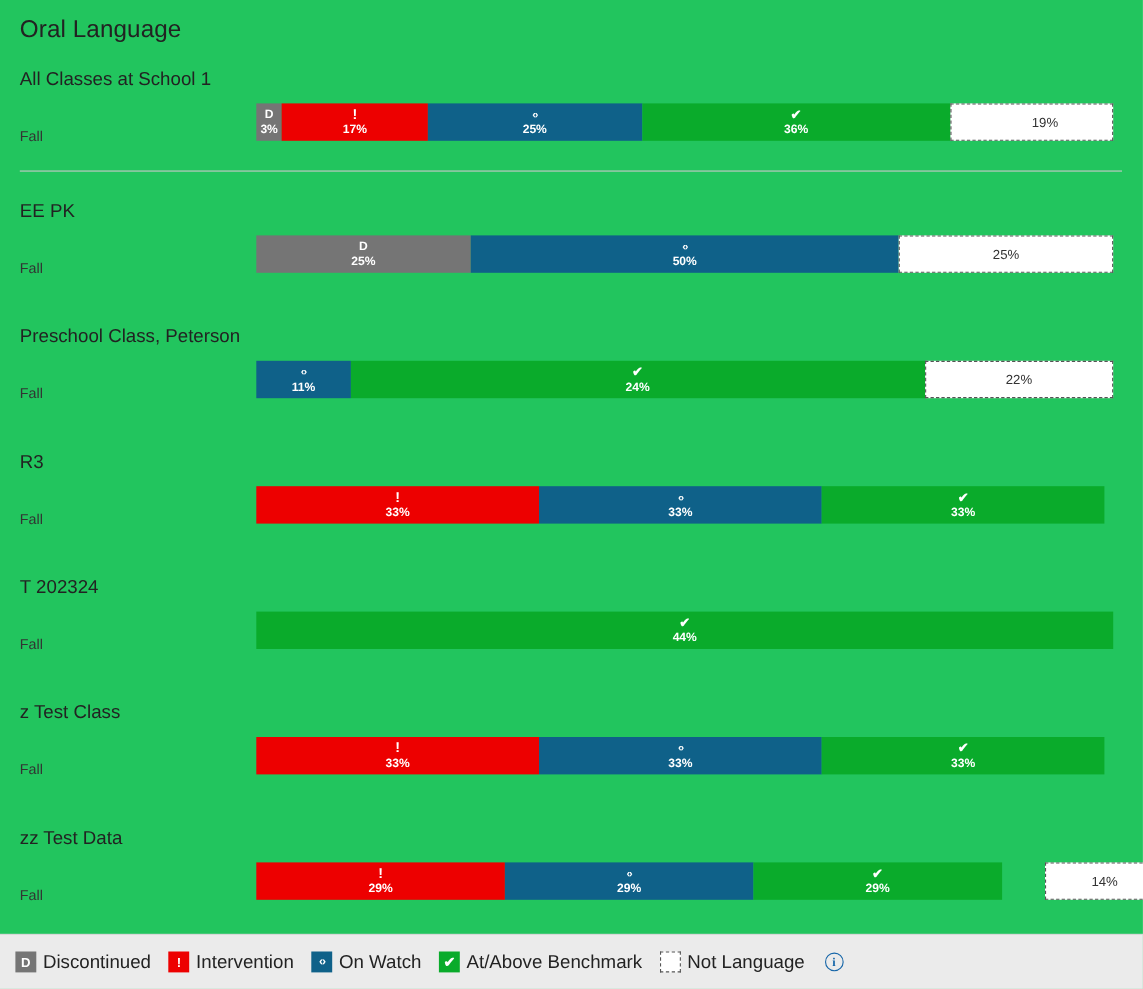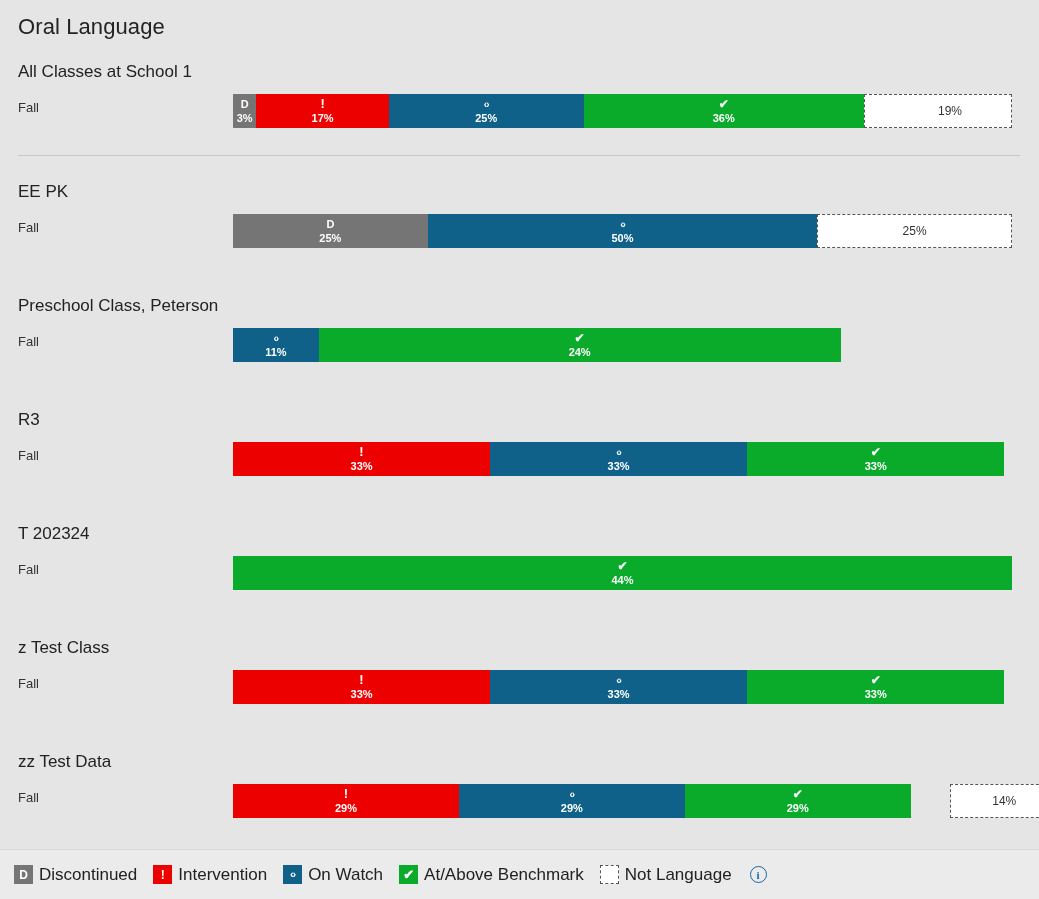--- a/index.html
+++ b/index.html
@@ -13,21 +13,21 @@
     font-family: "Liberation Sans", sans-serif;
     color: #222222;
     overflow: hidden;
     position: relative;
   }
 
   #page {
     position: relative;
     width: 1039px;
     height: 899px;
-    background: #e5e5e5;
+    background: #22c55e;
     box-sizing: border-box;
   }
 
   
   .page-title {
     position: absolute;
     left: 18px;
     top: 14px;
     font-size: 22px;
     font-weight: 400;
@@ -54,21 +54,21 @@
   .term-row {
     position: absolute;
     left: 0;
     top: 32px;
     width: 1039px;
     height: 34px;
   }
   .term-label {
     position: absolute;
     left: 18px;
-    top: 6px;
+    top: 22px;
     font-size: 13px;
     color: #333333;
     white-space: nowrap;
   }
 
   
   .bar-track {
     position: absolute;
     left: 233px;
     top: 0px;
@@ -249,20 +249,23 @@
           <div class="term-label">Fall</div>
           <div class="bar-track">
             <div class="seg onwatch" style="flex: 0 0 11%; width: 11%;">
               <span class="seg-icon watch">‹›</span>
               <span class="seg-val">11%</span>
             </div>
             <div class="seg benchmark" style="flex: 0 0 67%; width: 67%;">
               <span class="seg-icon check">✔</span>
               <span class="seg-val">24%</span>
             </div>
+            <div class="seg notassessed" style="flex: 0 0 22%; width: 22%;">
+              <span class="seg-val">22%</span>
+            </div>
           </div>
         </div>
       </div>
       <div class="section" style="top: 410px;">
         <div class="section-title">R3</div>
         <div class="term-row">
           <div class="term-label">Fall</div>
           <div class="bar-track">
             <div class="seg intervention" style="flex: 0 0 33%; width: 33%;">
               <span class="seg-icon bang">!</span>

